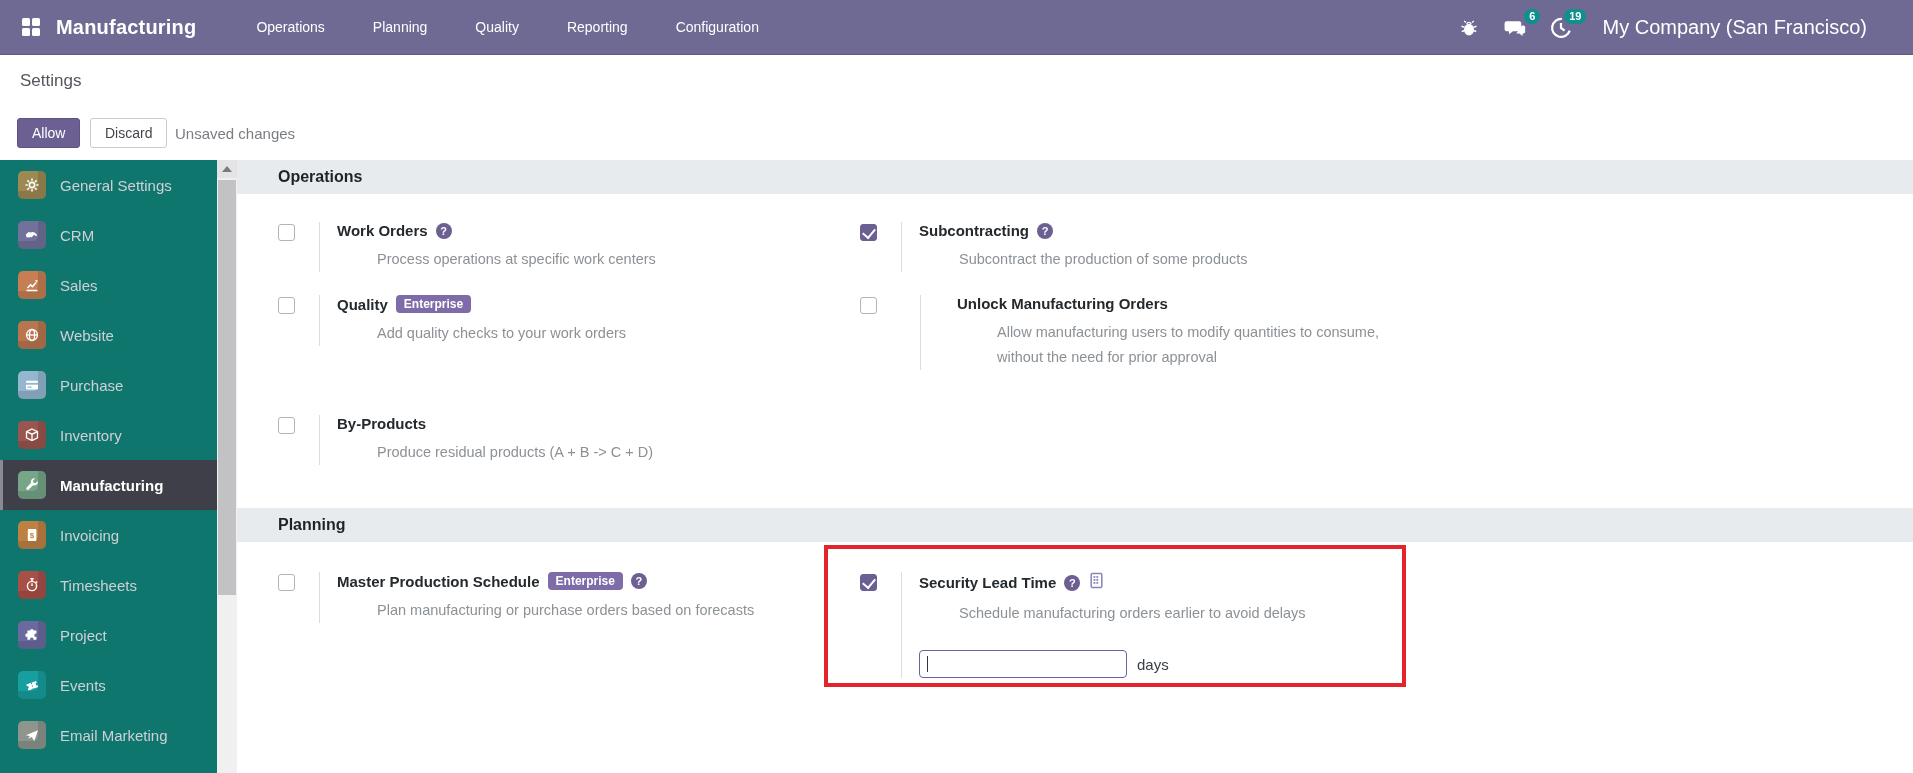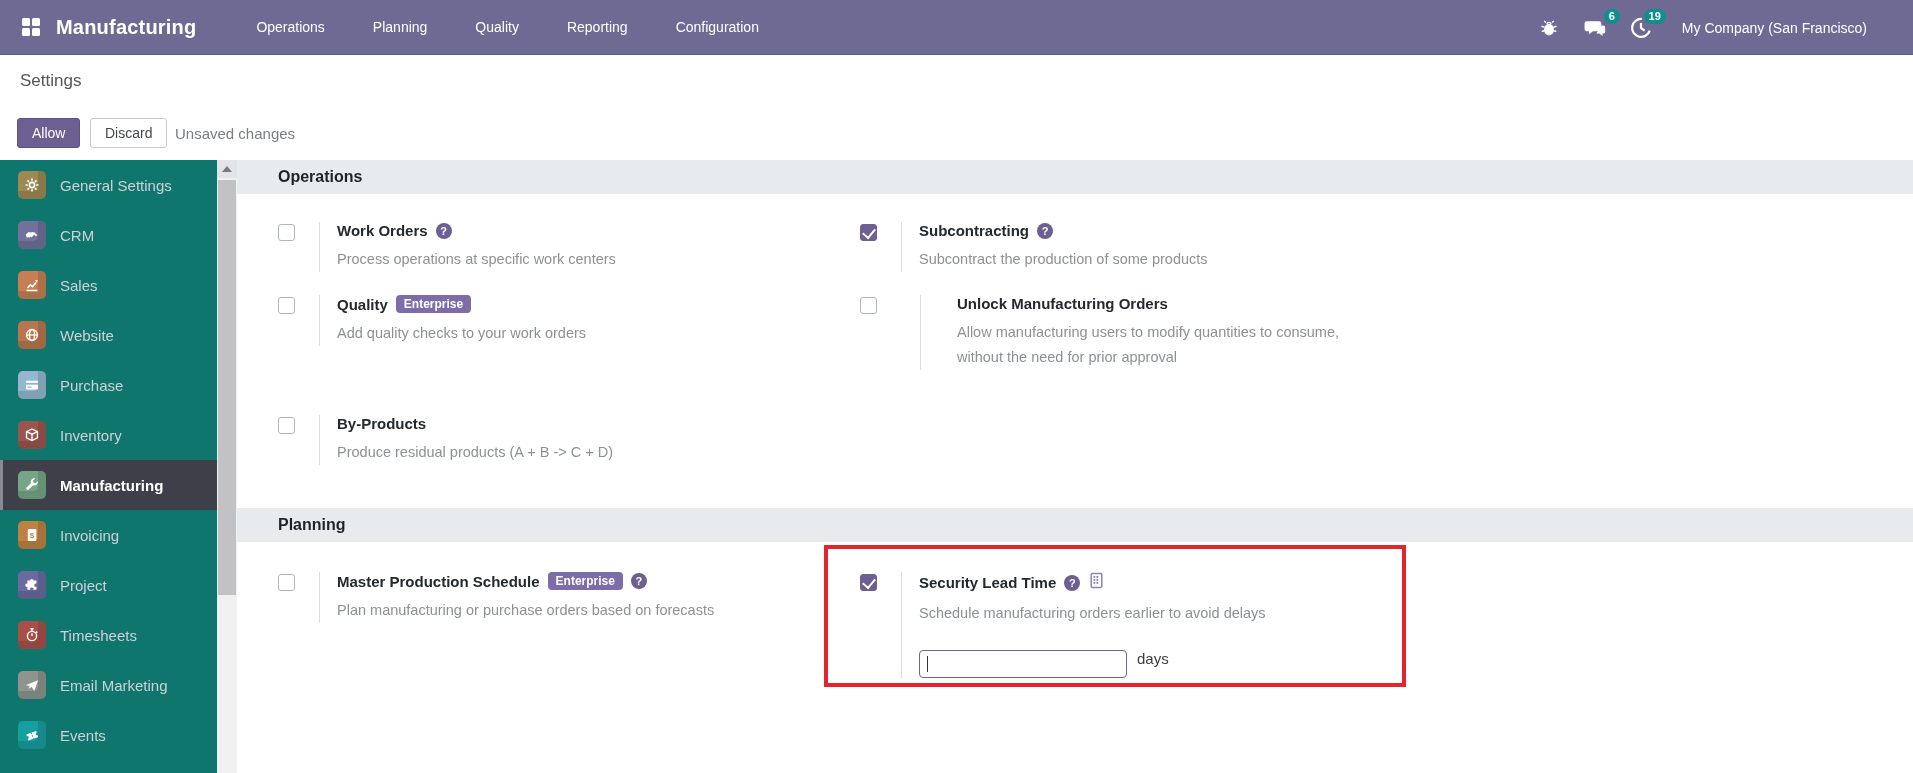--- a/index.html
+++ b/index.html
@@ -14,21 +14,21 @@
   .apps-icon { width:18px; height:18px; margin-left:22px; display:grid;
     grid-template-columns:8px 8px; grid-template-rows:8px 8px; gap:2px; cursor:pointer; }
   .apps-icon span { background:#fff; border-radius:1.5px; }
   .app-name { font-size:20px; font-weight:bold; margin-left:16px; letter-spacing:.2px; }
   .top-menu { display:flex; margin-left:58px; gap:44px; font-size:14px; }
   .top-menu .mi { cursor:pointer; padding:6px 2px; }
   .top-right { position:absolute; right:10px; top:0; height:55px; display:flex; align-items:center; gap:20px; }
   .ticon { position:relative; width:26px; height:26px; display:flex; align-items:center; justify-content:center; cursor:pointer; }
   .badge { position:absolute; top:-6px; right:-12px; background:#0f8f8d; color:#fff;
     font-size:11px; font-weight:bold; border-radius:9px; padding:1px 5px; line-height:13px; }
-  .company-name, .user-name { font-size:14px; cursor:pointer; white-space:nowrap; }
+  .company-name, .user-name { font-size:20px; cursor:pointer; white-space:nowrap; }
   .company-name { margin-left:8px; margin-right:36px; }
   .avatar { width:28px; height:28px; border-radius:50%; margin-right:9px;
     background:radial-gradient(circle at 35% 30%, #c9a182, #8a6a52 60%, #5f4638); border:1px solid #8d89ad; }
   .user-wrap { display:flex; align-items:center; cursor:pointer; }
 
   
   .header-row { position:absolute; left:0; top:55px; width:1913px; height:60px; background:#fff; }
   .page-title { position:absolute; left:20px; top:16px; font-size:17px; color:#55555e; }
   .search-wrap { position:absolute; left:1395px; top:62px; width:510px; height:36px;
     border-bottom:1px solid #d5d8db; }
@@ -76,23 +76,23 @@
   .cb.checked::after { content:""; position:absolute; left:4px; top:1px; width:6px; height:10px;
     border-right:2px solid #fff; border-bottom:2px solid #fff; transform:rotate(40deg); }
   .sep { width:1px; background:#d9dce0; margin:0 0 0 24px; }
   .sbody { margin-left:17px; }
   .lbl-row { display:flex; align-items:center; gap:8px; }
   .lbl { font-size:15px; font-weight:bold; color:#24292d; white-space:nowrap; }
   .ent-badge { background:#7d6ca8; color:#fff; font-size:12px; font-weight:bold;
     border-radius:4px; padding:2px 8px; line-height:14px; }
   .help { width:16px; height:16px; border-radius:50%; background:#6c5f92; color:#fff;
     font-size:11px; font-weight:bold; display:flex; align-items:center; justify-content:center; cursor:pointer; }
-  .desc { margin-top:8px; font-size:14.5px; color:#8c9196; line-height:25px; }
+  .desc { margin-top:8px; font-size:14.5px; color:#8c9196; line-height:25px;margin-left:40px; }
   .desc-narrow { max-width:420px; }
-  .input-row { margin-top:24px; display:flex; gap:10px; }
+  .input-row { margin-top:24px; display:flex; align-items:center; gap:10px; }
   .days-input-wrap { position:relative; width:208px; height:28px; }
   .days-input { width:208px; height:28px; border:1px solid #6f5f9c; border-radius:4px; outline:none;
     font-size:14px; padding:0 8px; color:#333; font-family:"Liberation Sans", sans-serif; }
   .caret { position:absolute; left:8px; top:6px; width:1px; height:16px; background:#33363a; }
   .suffix { font-size:15px; color:#3a3f44; }
 
   .red-box { position:absolute; left:587px; top:385px; width:582px; height:142px;
     border:4px solid #e3242b; pointer-events:none; }
 </style>
 </head>
@@ -254,59 +254,59 @@
       <span class="app-sq" style="background:#bd8143">
         <svg width="16" height="16" viewBox="0 0 16 16">
             <rect x="3.8" y="2" width="8.6" height="12" rx="1" fill="#fff"></rect>
             <text x="8.1" y="10.8" font-size="8" fill="#bd8143" text-anchor="middle" font-weight="bold" font-family="sans-serif">$</text>
           </svg>
       </span>
       <span class="side-label">Invoicing</span>
     </div>
 
     <div class="side-item">
-      <span class="app-sq" style="background:#6a6aa0">
-        <svg width="16" height="16" viewBox="0 0 16 16">
-            <path fill="#fff" d="M6.2 3.6a1.7 1.7 0 113.4 0h2.8v2.9a1.7 1.7 0 100 3.3v2.9H9.5a1.7 1.7 0 10-3.3 0H3.4V9.8a1.7 1.7 0 110-3.3V3.6z"></path>
-          </svg>
-      </span>
-      <span class="side-label">Project</span>
-    </div>
-
-    <div class="side-item">
       <span class="app-sq" style="background:#a85048">
         <svg width="16" height="16" viewBox="0 0 16 16">
             <g stroke="#fff" stroke-width="1.4" fill="none">
         <circle cx="8" cy="9" r="4.6"></circle>
               <path d="M8 9V6.3M6.4 1.8h3.2M8 1.8v2.1M12 4.5l1.2 1.2"></path>
             </g>
           </svg>
       </span>
       <span class="side-label">Timesheets</span>
     </div>
 
     <div class="side-item">
-      <span class="app-sq" style="background:#8d958d">
-        <svg width="16" height="16" viewBox="0 0 16 16">
-            <path fill="#fff" d="M1.8 8.3L14 3.2 10.3 14l-2.6-3.9-3.5 1.7 1.8-2.7z"></path>
-          </svg>
-      </span>
-      <span class="side-label">Email Marketing</span>
+      <span class="app-sq" style="background:#6a6aa0">
+        <svg width="16" height="16" viewBox="0 0 16 16">
+            <path fill="#fff" d="M6.2 3.6a1.7 1.7 0 113.4 0h2.8v2.9a1.7 1.7 0 100 3.3v2.9H9.5a1.7 1.7 0 10-3.3 0H3.4V9.8a1.7 1.7 0 110-3.3V3.6z"></path>
+          </svg>
+      </span>
+      <span class="side-label">Project</span>
     </div>
 
     <div class="side-item">
       <span class="app-sq" style="background:#179e9e">
         <svg width="16" height="16" viewBox="0 0 16 16">
             <g transform="rotate(-20 8 8)">
               <path fill="#fff" d="M2.8 5.6h10.4v1.8a1.4 1.4 0 000 2.8v1.8H2.8V10.2a1.4 1.4 0 000-2.8z"></path>
               <path stroke="#179e9e" stroke-width="1" stroke-dasharray="1.4 1.4" d="M8 5.6v6.4" fill="none"></path>
             </g>
           </svg>
       </span>
       <span class="side-label">Events</span>
+    </div>
+
+    <div class="side-item">
+      <span class="app-sq" style="background:#8d958d">
+        <svg width="16" height="16" viewBox="0 0 16 16">
+            <path fill="#fff" d="M1.8 8.3L14 3.2 10.3 14l-2.6-3.9-3.5 1.7 1.8-2.7z"></path>
+          </svg>
+      </span>
+      <span class="side-label">Email Marketing</span>
     </div>
   </div>
 
   <div class="scroll-track">
     <div class="scroll-arrow"></div>
     <div class="scroll-thumb"></div>
   </div>
 
   <div class="content">
 

